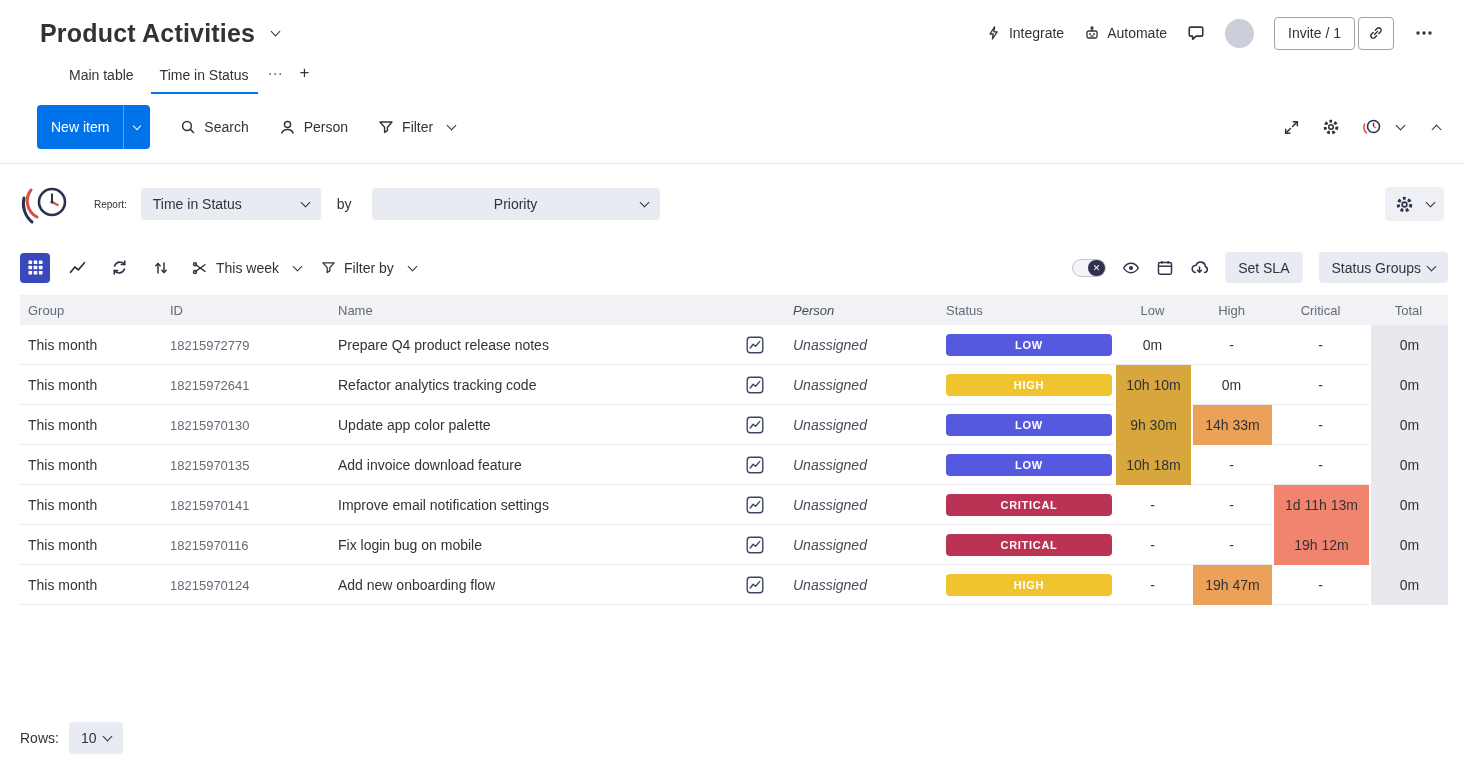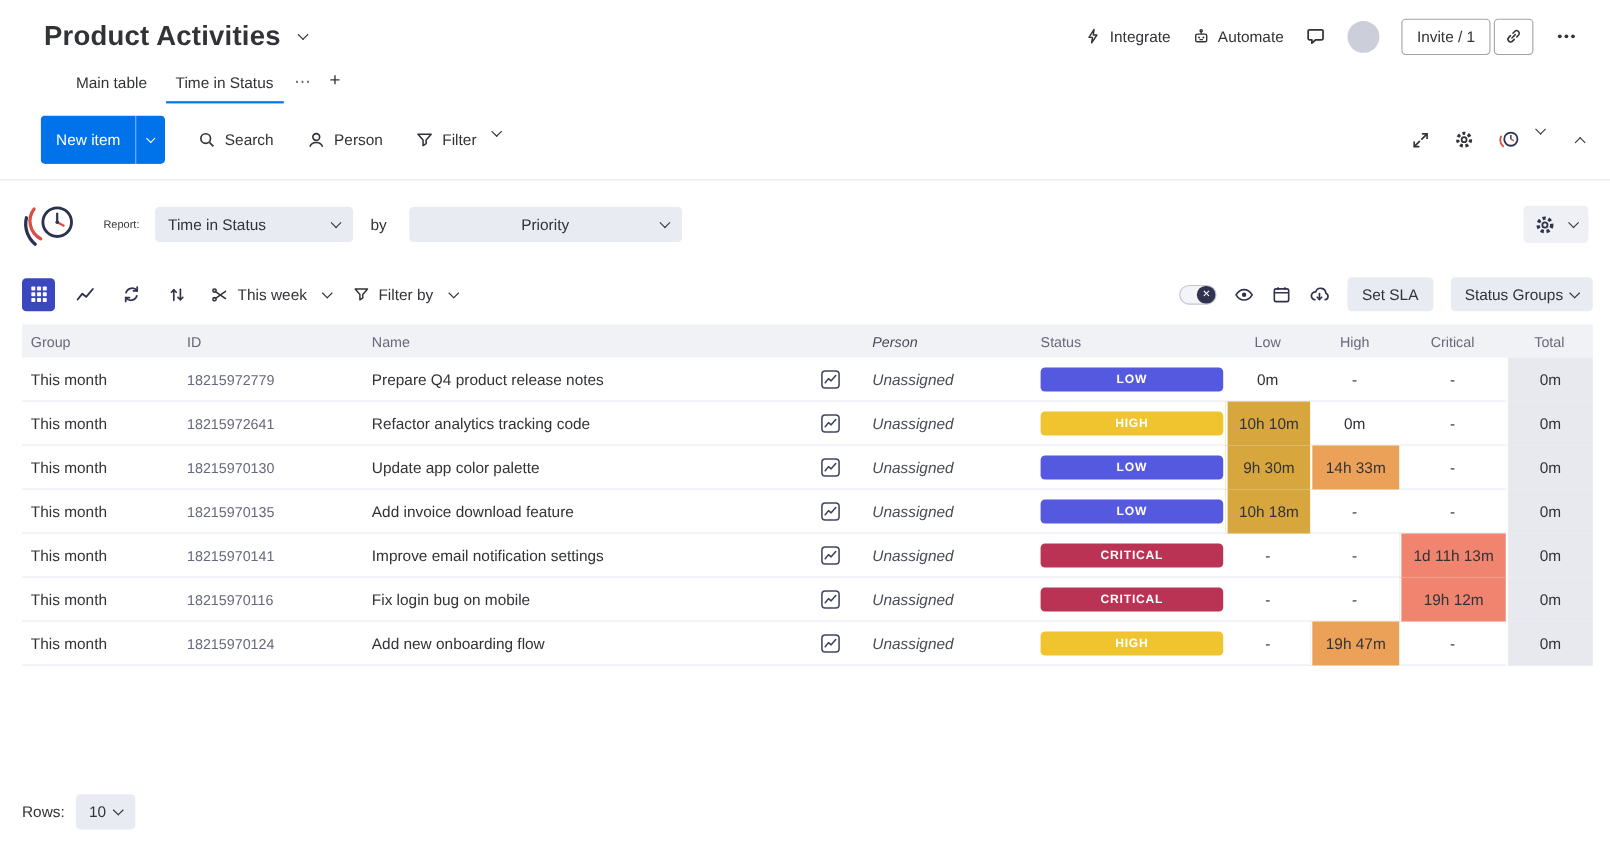--- a/index.html
+++ b/index.html
@@ -39,31 +39,31 @@
   .tab-add { padding:9px 10px 11px; font-size:17px; color:#323338; cursor:pointer; }
 
   
   .toolbar { display:flex; align-items:center; gap:30px; padding:11px 24px 14px 37px;
     border-bottom:1px solid #e3e6ec; }
   .new-item { display:flex; height:44px; border-radius:4px; overflow:hidden; cursor:pointer; }
   .new-item .main { background:#0073ea; color:#fff; font-size:14px; display:flex; align-items:center; padding:0 14px; }
   .new-item .drop { background:#0073ea; color:#fff; width:27px; display:flex; align-items:center; justify-content:center;
     border-left:1px solid rgba(255,255,255,.35); }
   .new-item .drop .chev { margin:0 0 2px 0; width:6px; height:6px; }
-  .tool { display:flex; gap:8px; font-size:14px; cursor:pointer; }
+  .tool { display:flex; align-items:center; gap:8px; font-size:14px; cursor:pointer; }
   .toolbar-right { margin-left:auto; display:flex; align-items:center; gap:22px; }
 
   
   .report-bar { display:flex; align-items:center; padding:16px 20px 0 16px; }
   .report-label { font-size:10px; margin:0 14px 0 18px; }
   .select { height:32px; background:#e9ebf2; border-radius:4px; display:flex; align-items:center;
     font-size:14px; padding:0 12px; cursor:pointer; position:relative; }
   .select .chev { position:absolute; right:12px; color:#323338; }
   .select.w1 { width:180px; }
-  .select.w2 { width:248px; justify-content:center; margin-left:20px; }
+  .select.w2 { width:288px; justify-content:center; margin-left:20px; }
   .by-label { font-size:14px; margin-left:16px; }
   .report-right { margin-left:auto; }
   .gear-btn { display:flex; align-items:center; gap:6px; background:#eef0f5; border-radius:4px;
     height:34px; padding:0 10px; cursor:pointer; }
 
   
   .view-bar { display:flex; align-items:center; gap:12px; padding:24px 16px 12px 20px; }
   .view-btn { width:30px; height:30px; border-radius:4px; display:flex; align-items:center; justify-content:center;
     cursor:pointer; color:#30334a; }
   .view-btn.active { background:#3b47bc; color:#fff; }

